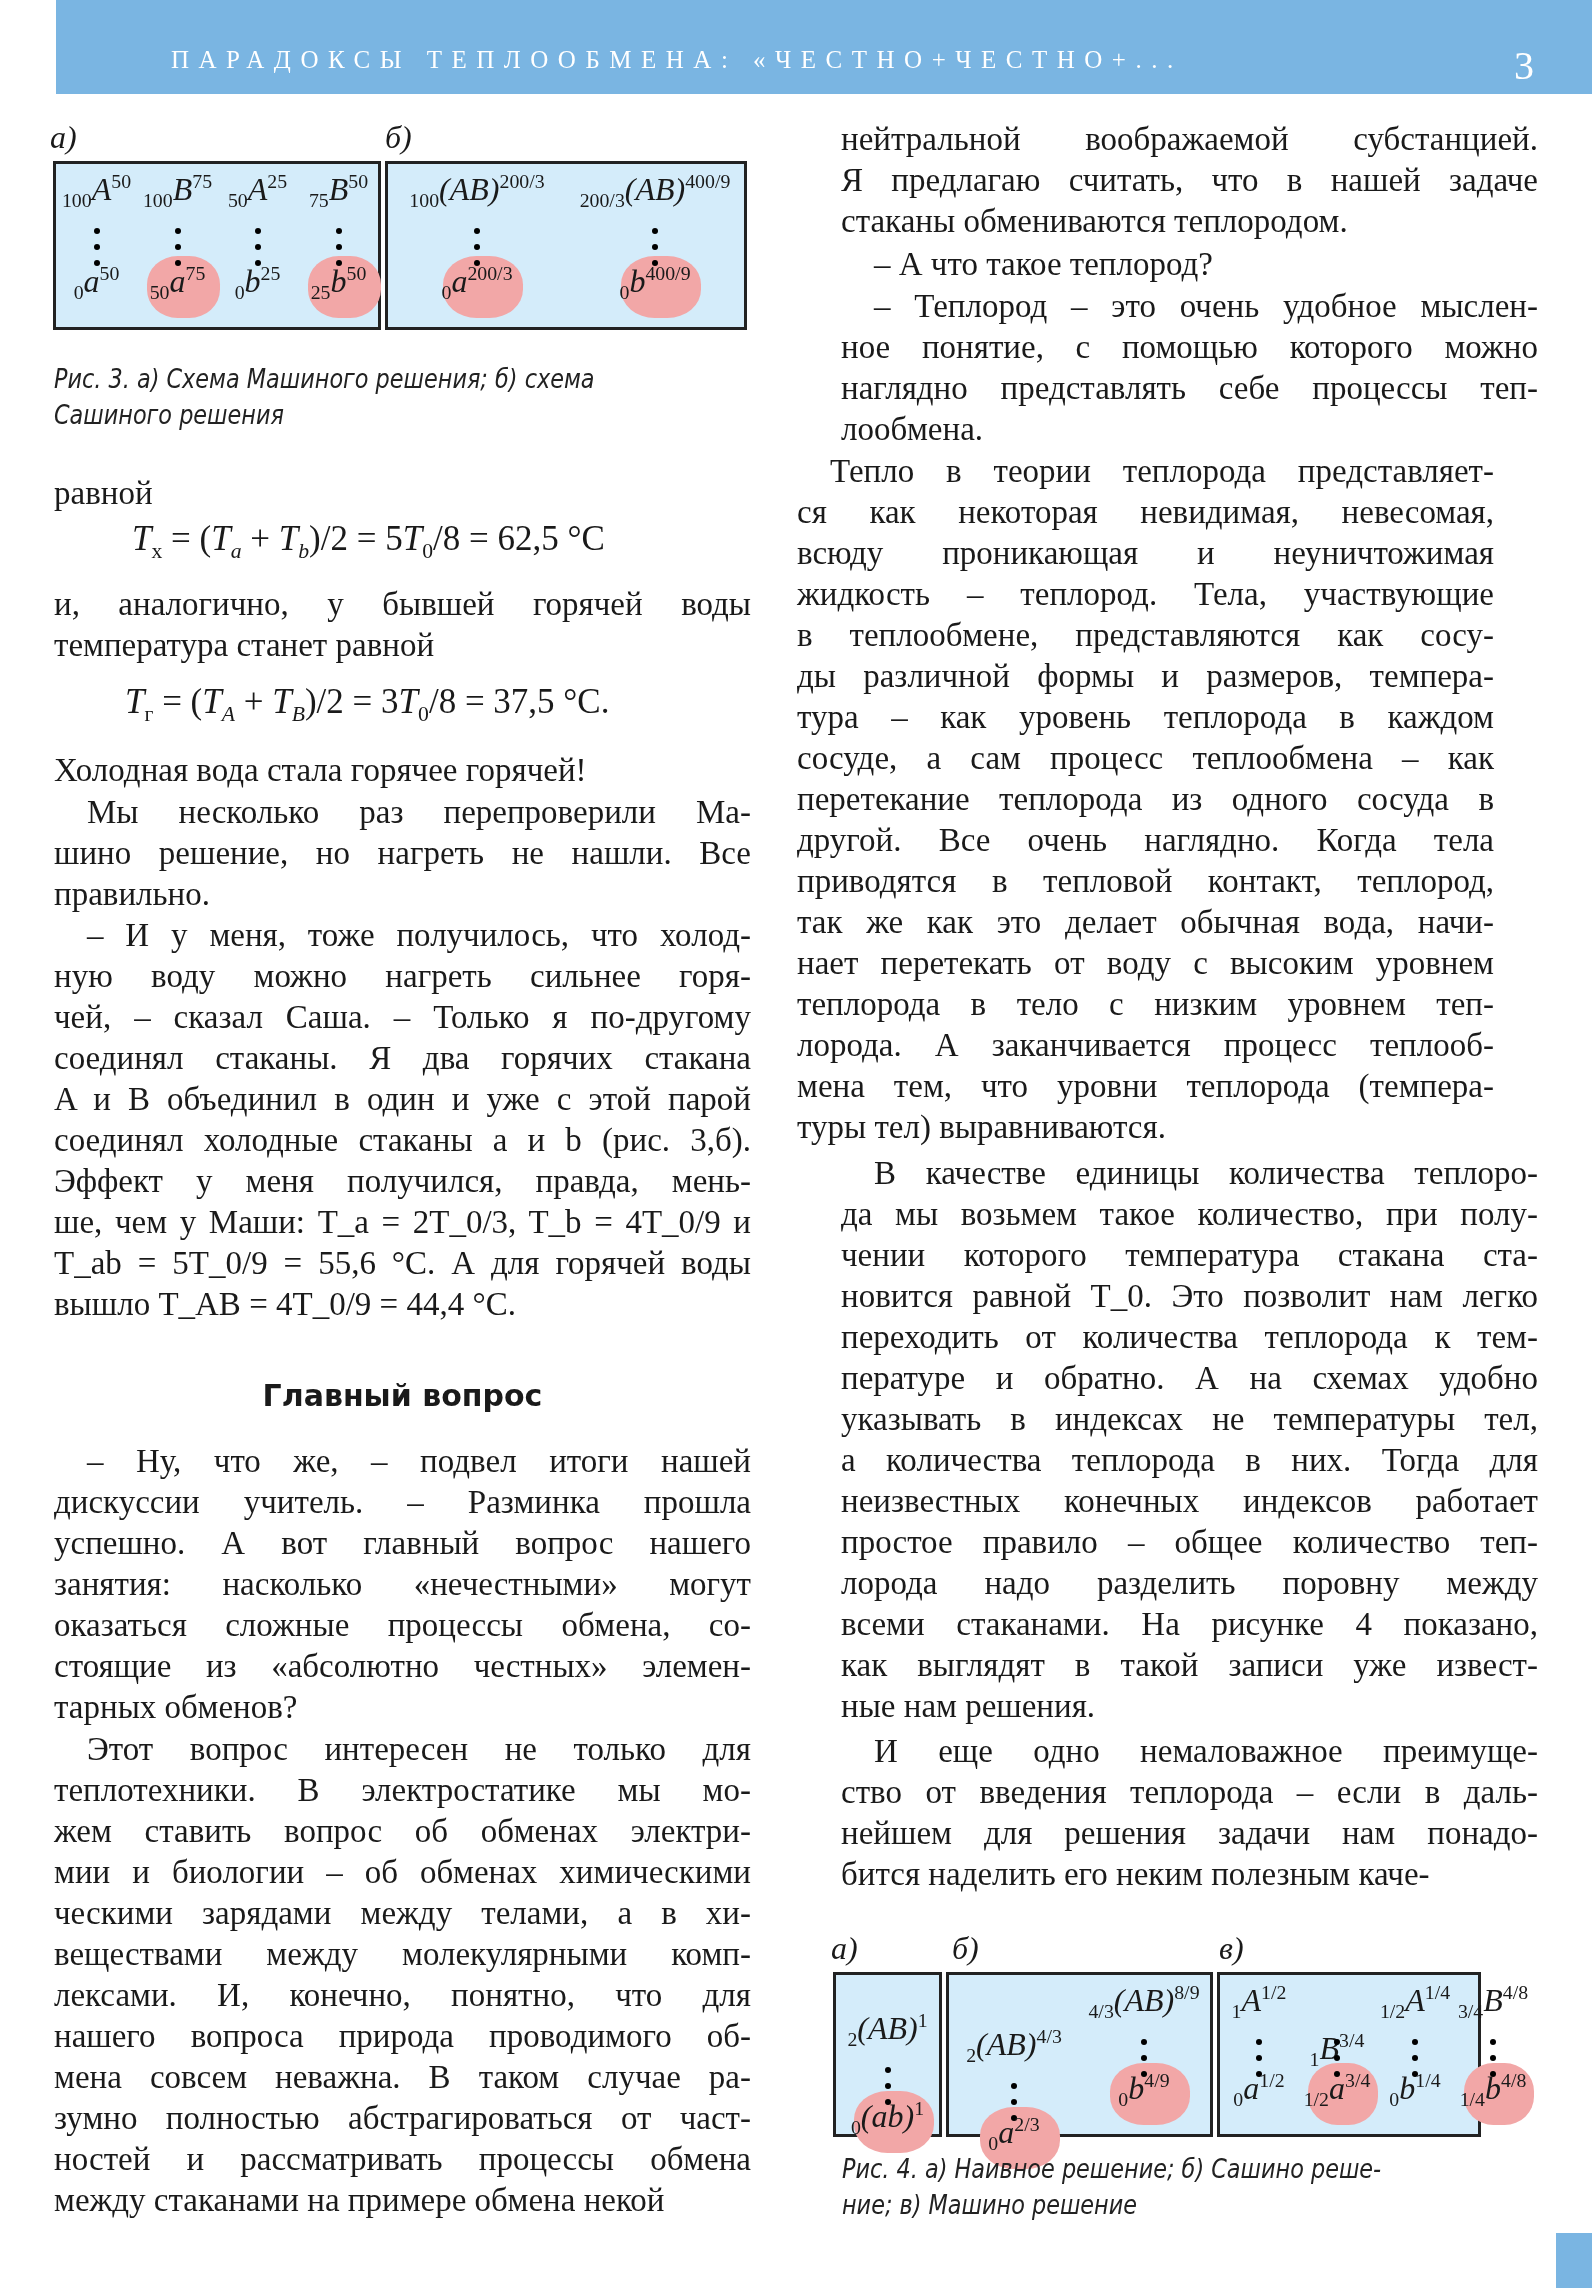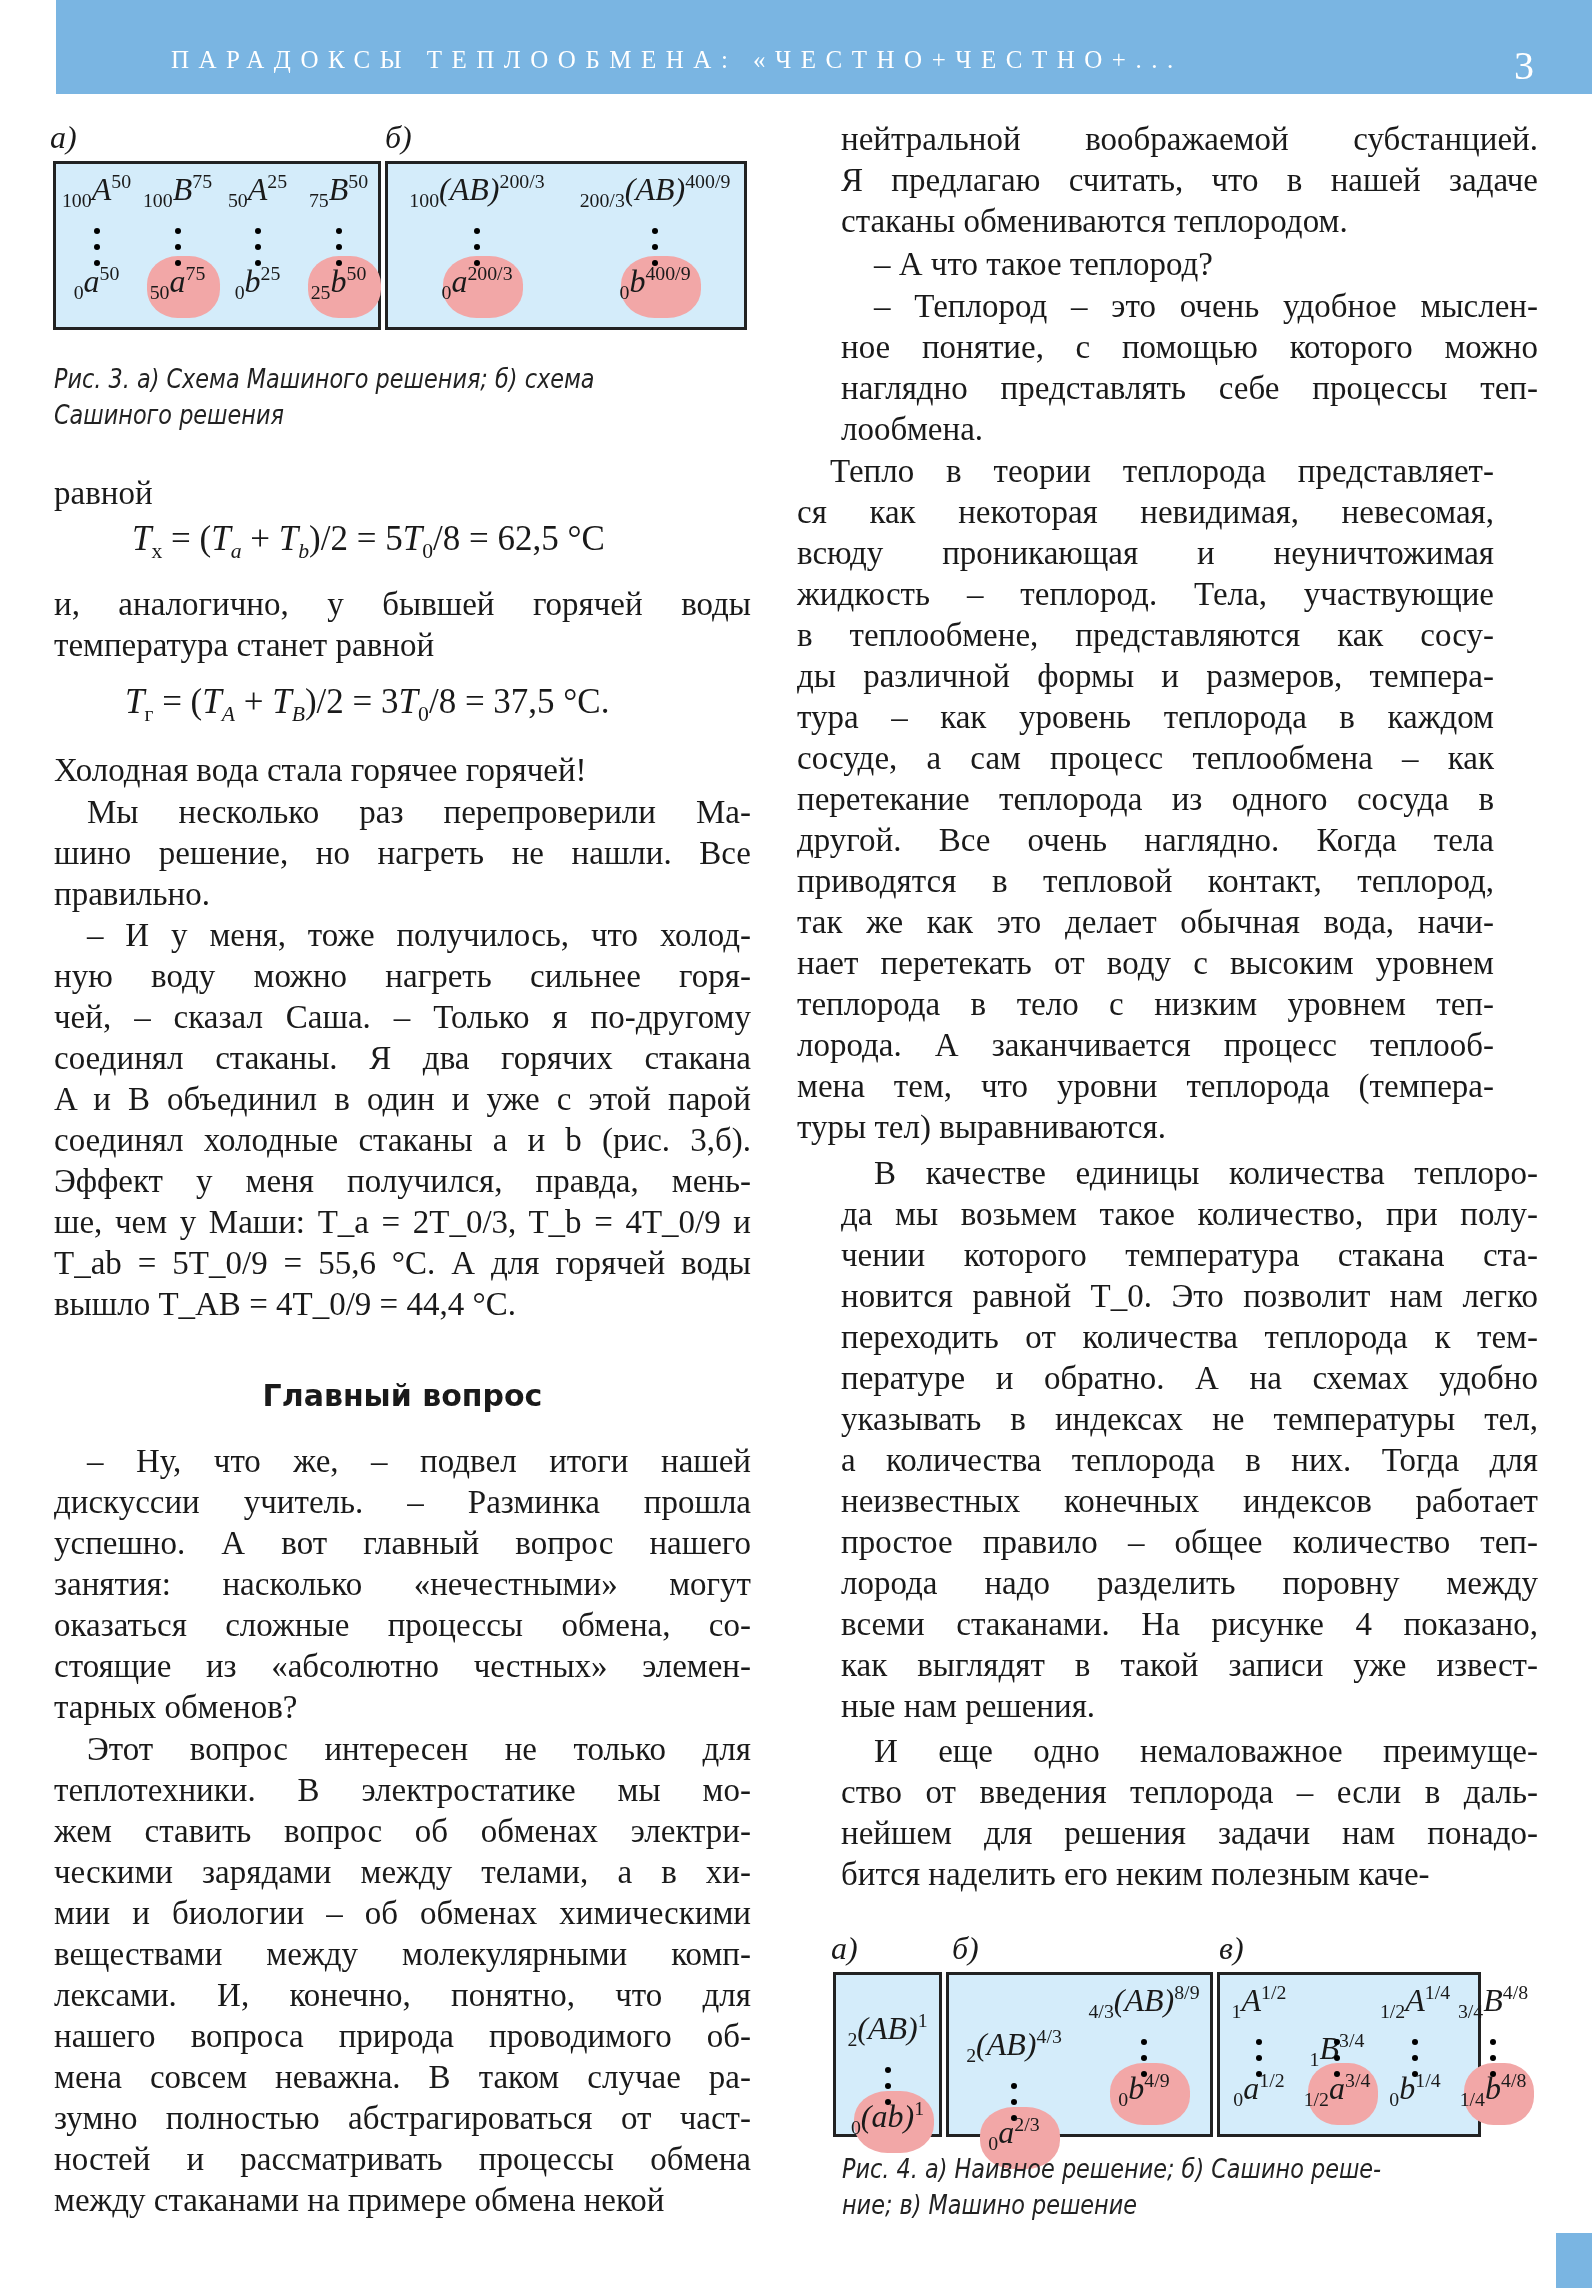--- a/index.html
+++ b/index.html
@@ -191,22 +191,22 @@
     <span class="line">успешно. А вот главный вопрос нашего</span>
     <span class="line">занятия: насколько «нечестными» могут</span>
     <span class="line">оказаться сложные процессы обмена, со-</span>
     <span class="line">стоящие из «абсолютно честных» элемен-</span>
     <span class="line last">тарных обменов?</span>
   </div>
 <div class="p" style="left:54px; top:1729px;" id="lp7">
     <span class="line indent">Этот вопрос интересен не только для</span>
     <span class="line">теплотехники. В электростатике мы мо-</span>
     <span class="line">жем ставить вопрос об обменах электри-</span>
+    <span class="line">мии и биологии – об обменах химическими</span>
     <span class="line">ческими зарядами между телами, а в хи-</span>
-    <span class="line">мии и биологии – об обменах химическими</span>
     <span class="line">веществами между молекулярными комп-</span>
     <span class="line">лексами. И, конечно, понятно, что для</span>
     <span class="line">нашего вопроса природа проводимого об-</span>
     <span class="line">мена совсем неважна. В таком случае ра-</span>
     <span class="line">зумно полностью абстрагироваться от част-</span>
     <span class="line">ностей и рассматривать процессы обмена</span>
     <span class="line last">между стаканами на примере обмена некой</span>
   </div>
 
 <div class="p" style="left:841px; top:119px;" id="rp1">

